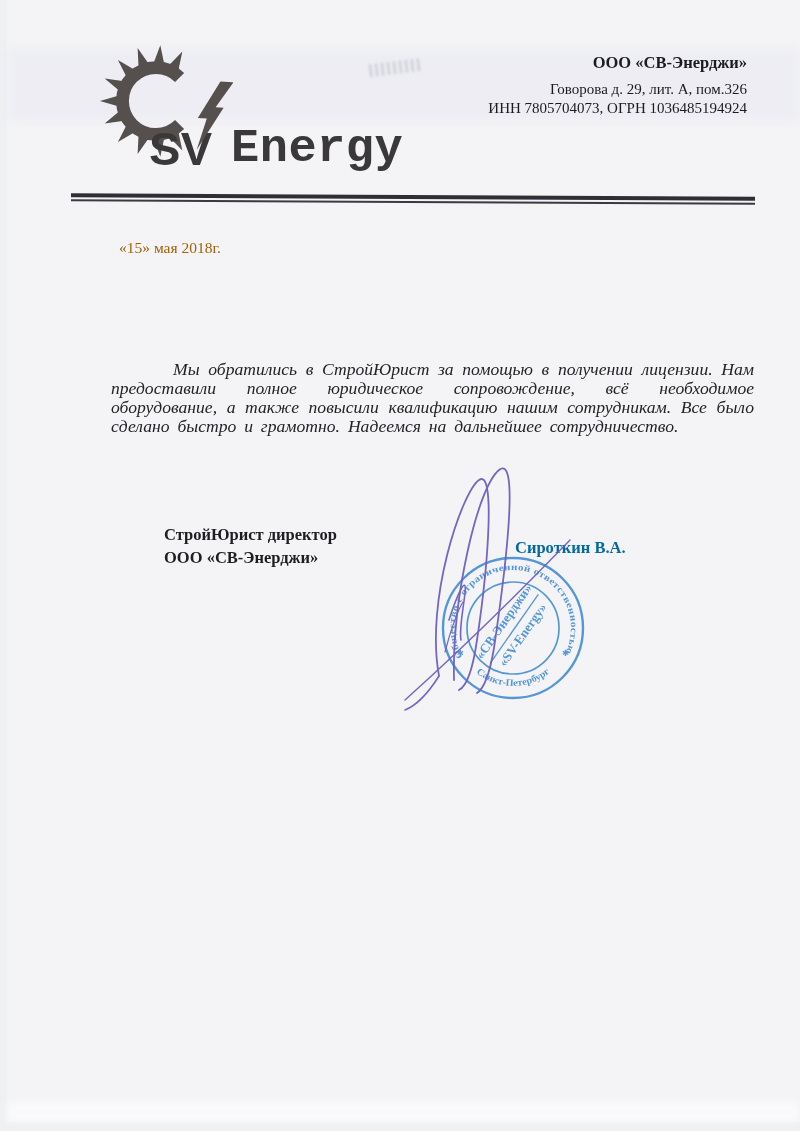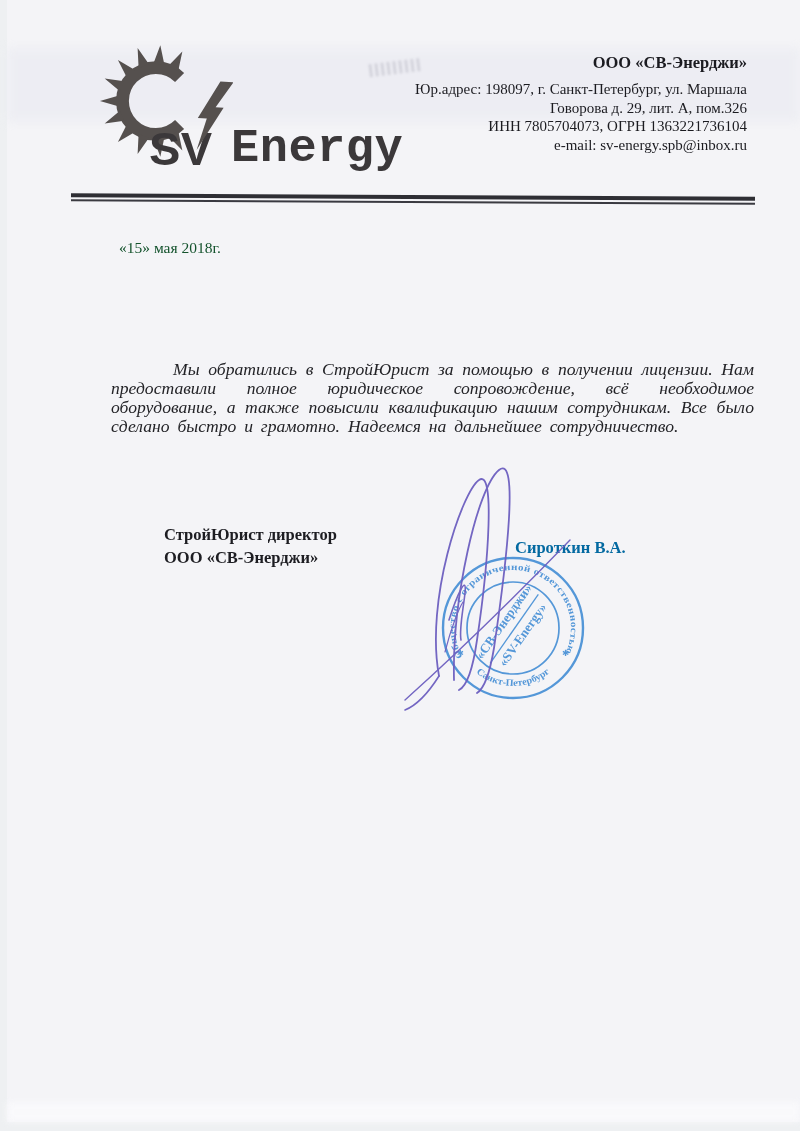--- a/index.html
+++ b/index.html
@@ -51,21 +51,21 @@
   .company-info .cname{font-weight:bold;font-size:16.5px;margin-bottom:7px;}
   .company-info .cline{font-size:15px;line-height:18.5px;}
 
   
   .rule{position:absolute;left:64px;top:195px;width:684px;transform:rotate(.3deg);}
   .rule .r1{height:3.5px;background:#2e2e34;}
   .rule .r2{height:1.8px;background:#3a3a41;margin-top:2.5px;}
 
   .date-line{
     position:absolute;left:112px;top:239px;
-    font-size:15.5px;color:#14532d;
+    font-size:15.5px;color:#a16207;
   }
 
   .body-par{
     position:absolute;left:104px;top:360px;width:643px;
     font-style:italic;font-size:17.6px;line-height:19px;
     color:#232327;text-align:justify;text-indent:62px;
     word-spacing:3.5px;
   }
 
   .sig-title{
@@ -98,24 +98,22 @@
     </svg>
     <span class="word word-sv">SV</span>
     <svg class="bolt" viewBox="0 0 40 70">
       <path d="M25,0 L38,0 L22,26 L30,26 L6,70 L14,38 L5,38 Z" fill="#55504e" transform="rotate(4 20 35)"></path>
     </svg>
     <span class="word word-energy">Energy</span>
   </div>
 
   <div class="company-info">
     <div class="cname">ООО «СВ-Энерджи»</div>
-    <div class="cline">Юр.адрес: 198097,  г. Санкт-Петербург, ул. Маршала</div>
     <div class="cline">Говорова д. 29, лит. А, пом.326</div>
-    <div class="cline">ИНН 7805704073, ОГРН 1363221736104</div>
-    <div class="cline">e-mail: sv-energy.spb@inbox.ru</div>
+    <div class="cline">ИНН 7805704073, ОГРН 1036485194924</div>
   </div>
 
   <div class="rule">
     <div class="r1"></div>
       <div class="r2"></div>
   </div>
 
   <div class="date-line">«15» мая 2018г.</div>
 
   <div class="body-par">Мы обратились в СтройЮрист за помощью в получении лицензии. Нам предоставили полное юридическое сопровождение, всё необходимое оборудование, а также повысили квалификацию нашим сотрудникам. Все было сделано быстро и грамотно. Надеемся на дальнейшее сотрудничество.</div>

